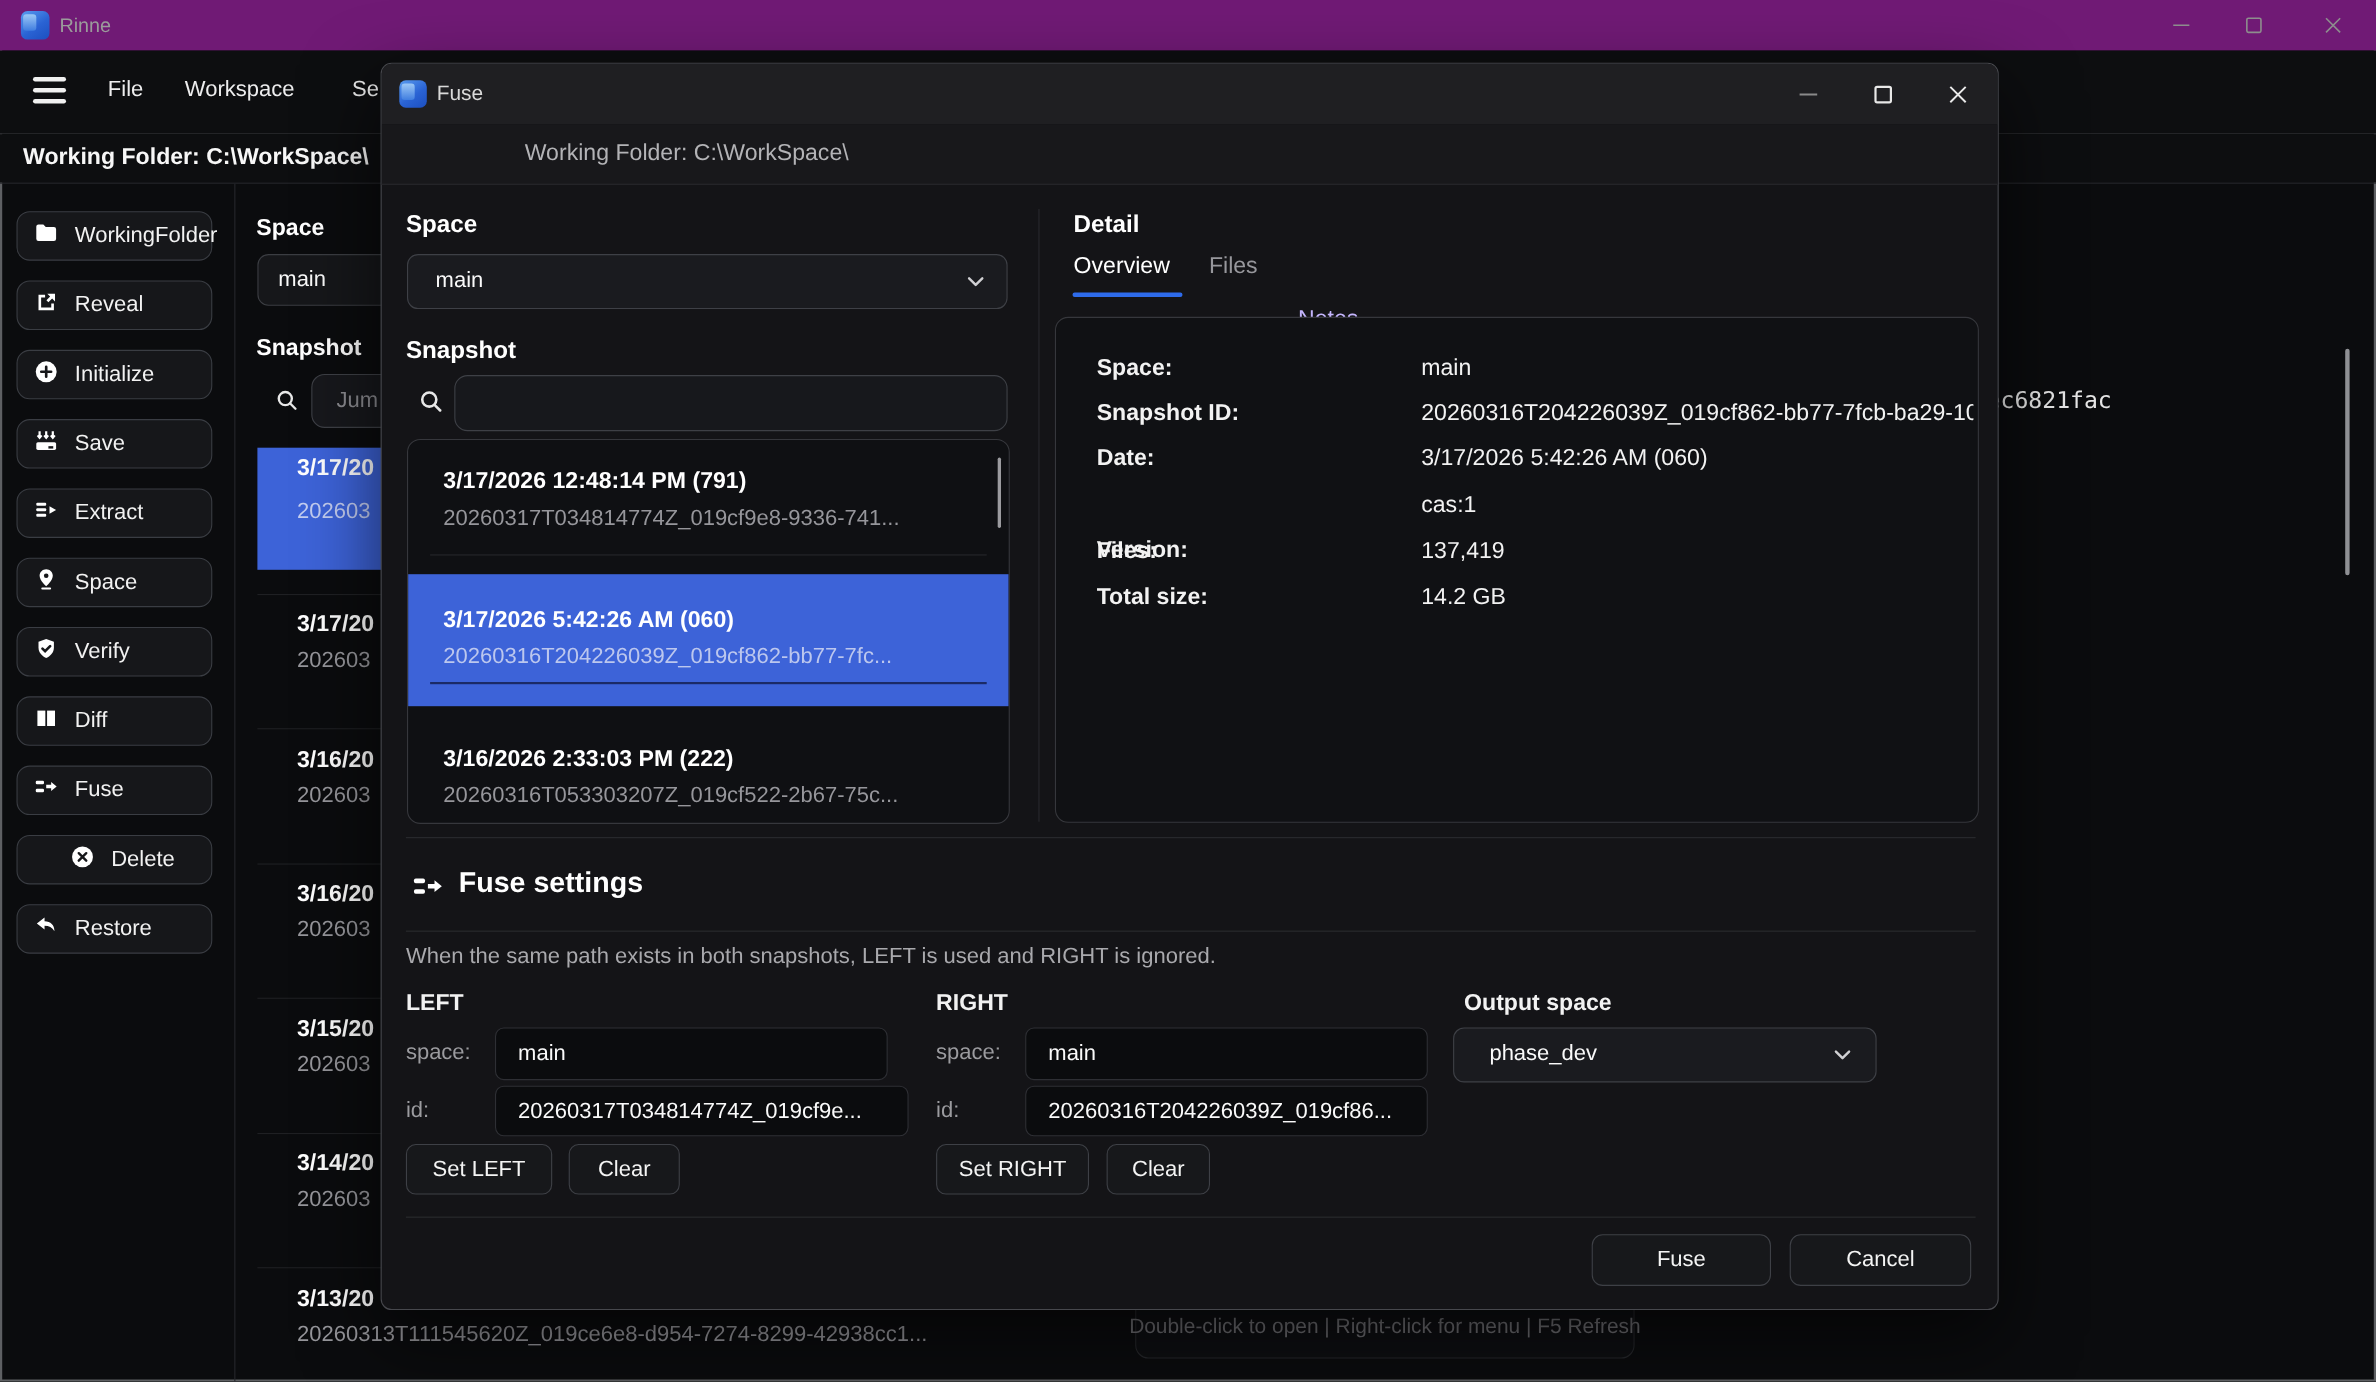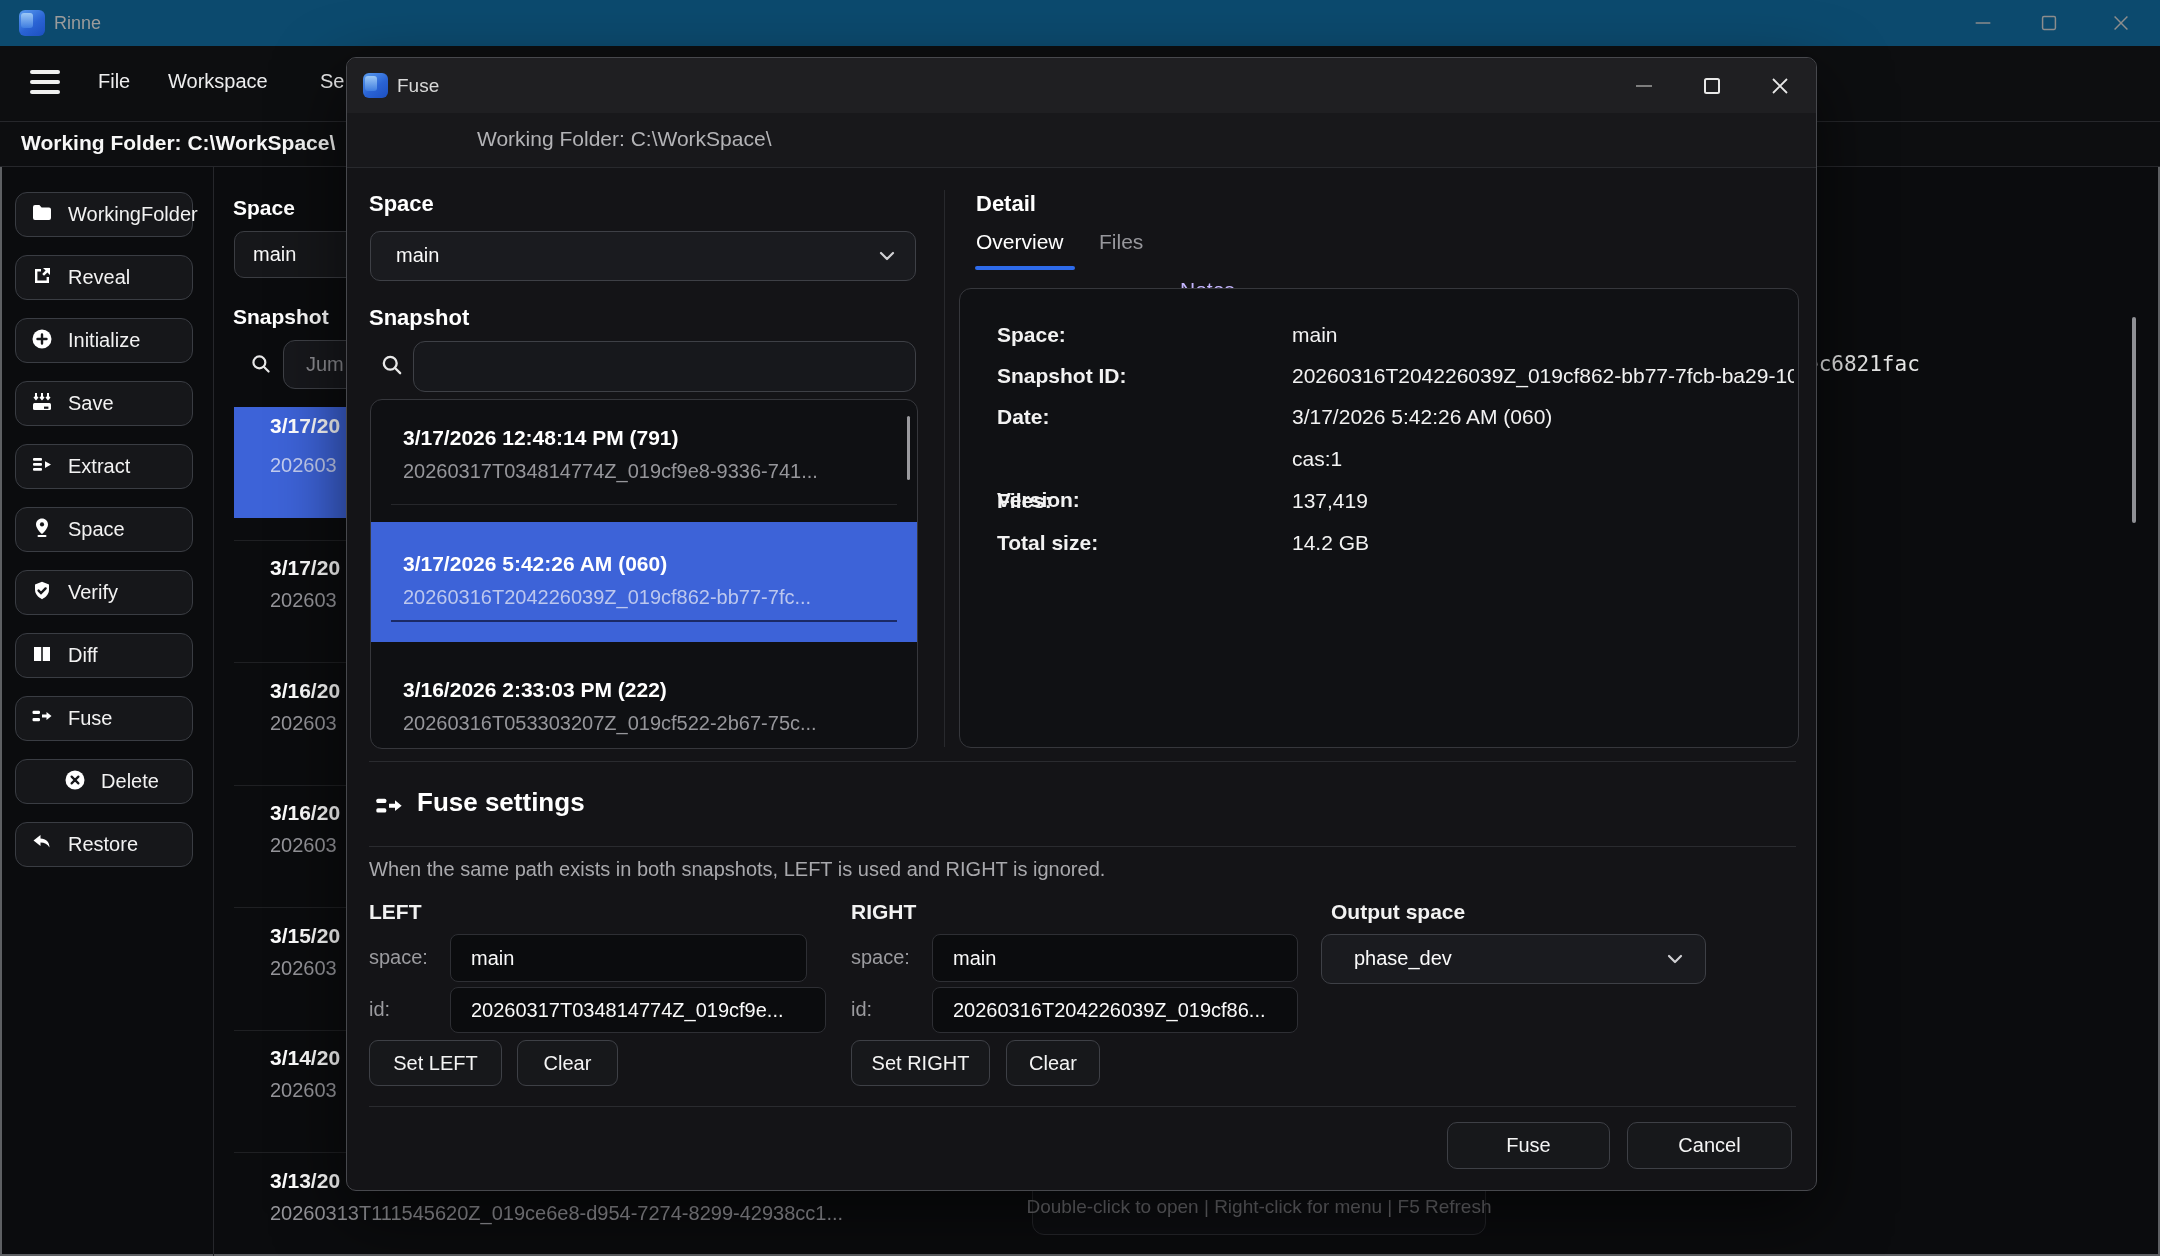--- a/index.html
+++ b/index.html
@@ -34,21 +34,21 @@
   .select-text{font-size:20px;color:#fafafa;}
   input{outline:none;}
   .search-inp{background:#17181c;border:1px solid #3e4046;border-radius:12px;box-sizing:border-box;
        color:#fafafa;font-size:20px;padding:0 22px;font-family:"Liberation Sans","DejaVu Sans",sans-serif;}
   .search-inp::placeholder{color:#8b8b90;}
   .mono{font-family:"DejaVu Sans Mono","Liberation Mono",monospace;}
 </style>
 </head>
 <body>
 
-<div class="abs" style="left:0;top:0;width:2160px;height:46px;background:#0c4a6e;">
+<div class="abs" style="left:0;top:0;width:2160px;height:46px;background:#701a75;">
   <div class="abs appicon" style="left:19px;top:10px;width:26px;height:26px;">
     <div class="inner"></div>
   </div>
   <div class="abs" style="left:54px;top:0;height:46px;line-height:46px;font-size:18px;color:#9b9b9b;">Rinne</div>
   <div class="abs wctl" style="left:1950px;top:0;width:66px;height:46px;">
     <svg width="22" height="22" viewBox="0 0 24 24">
         <path d="M4 12h16" stroke="#8d8d8d" stroke-width="1.6"></path>
       </svg>
   </div>
   <div class="abs wctl" style="left:2016px;top:0;width:66px;height:46px;">

